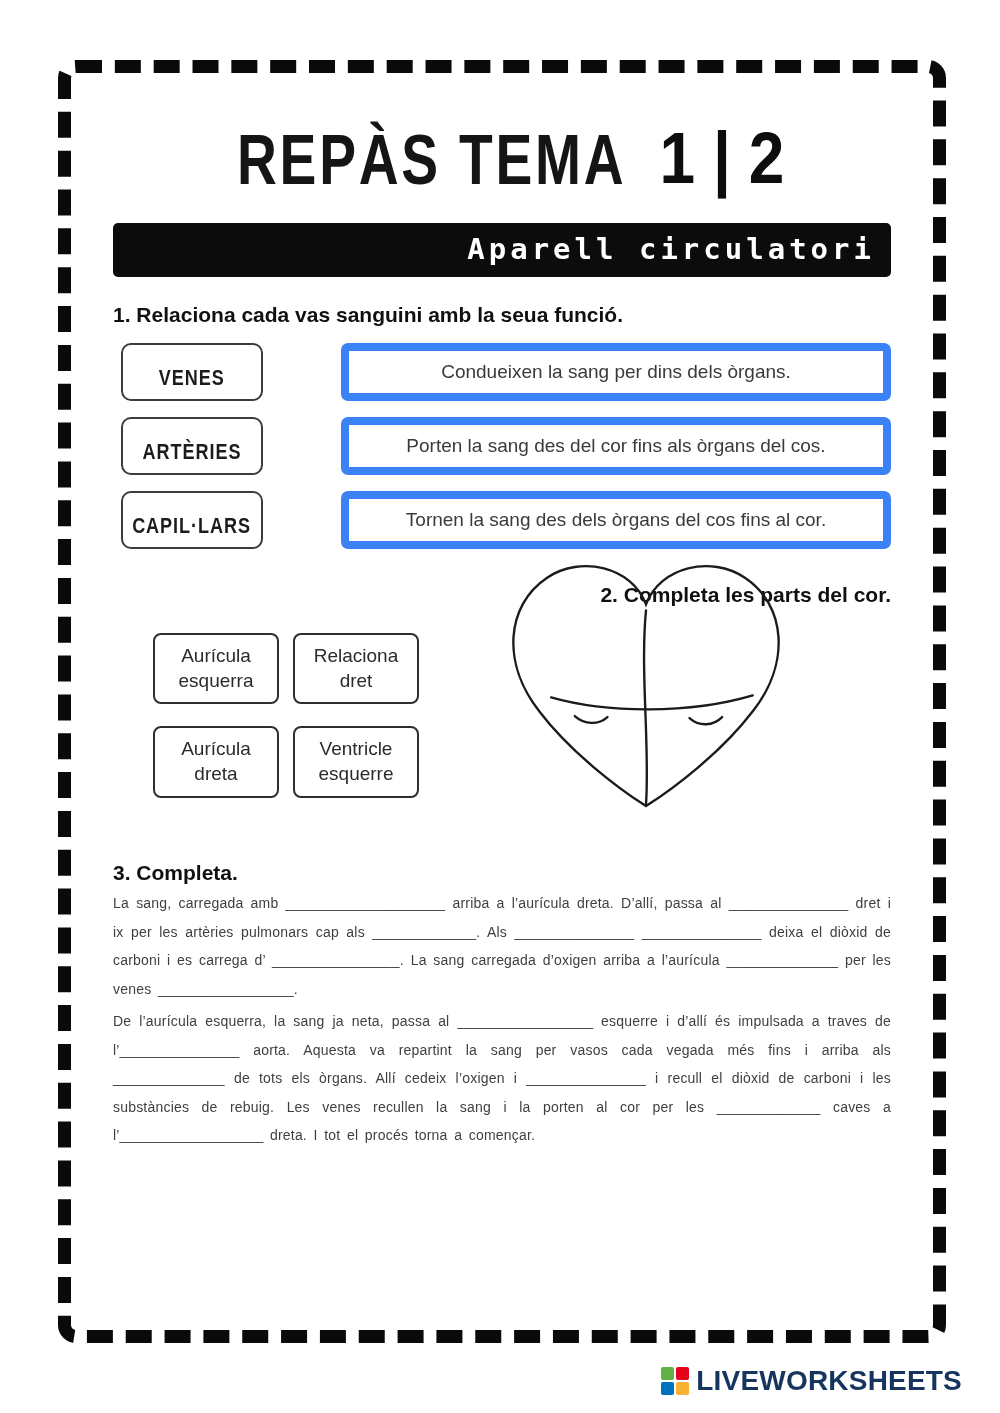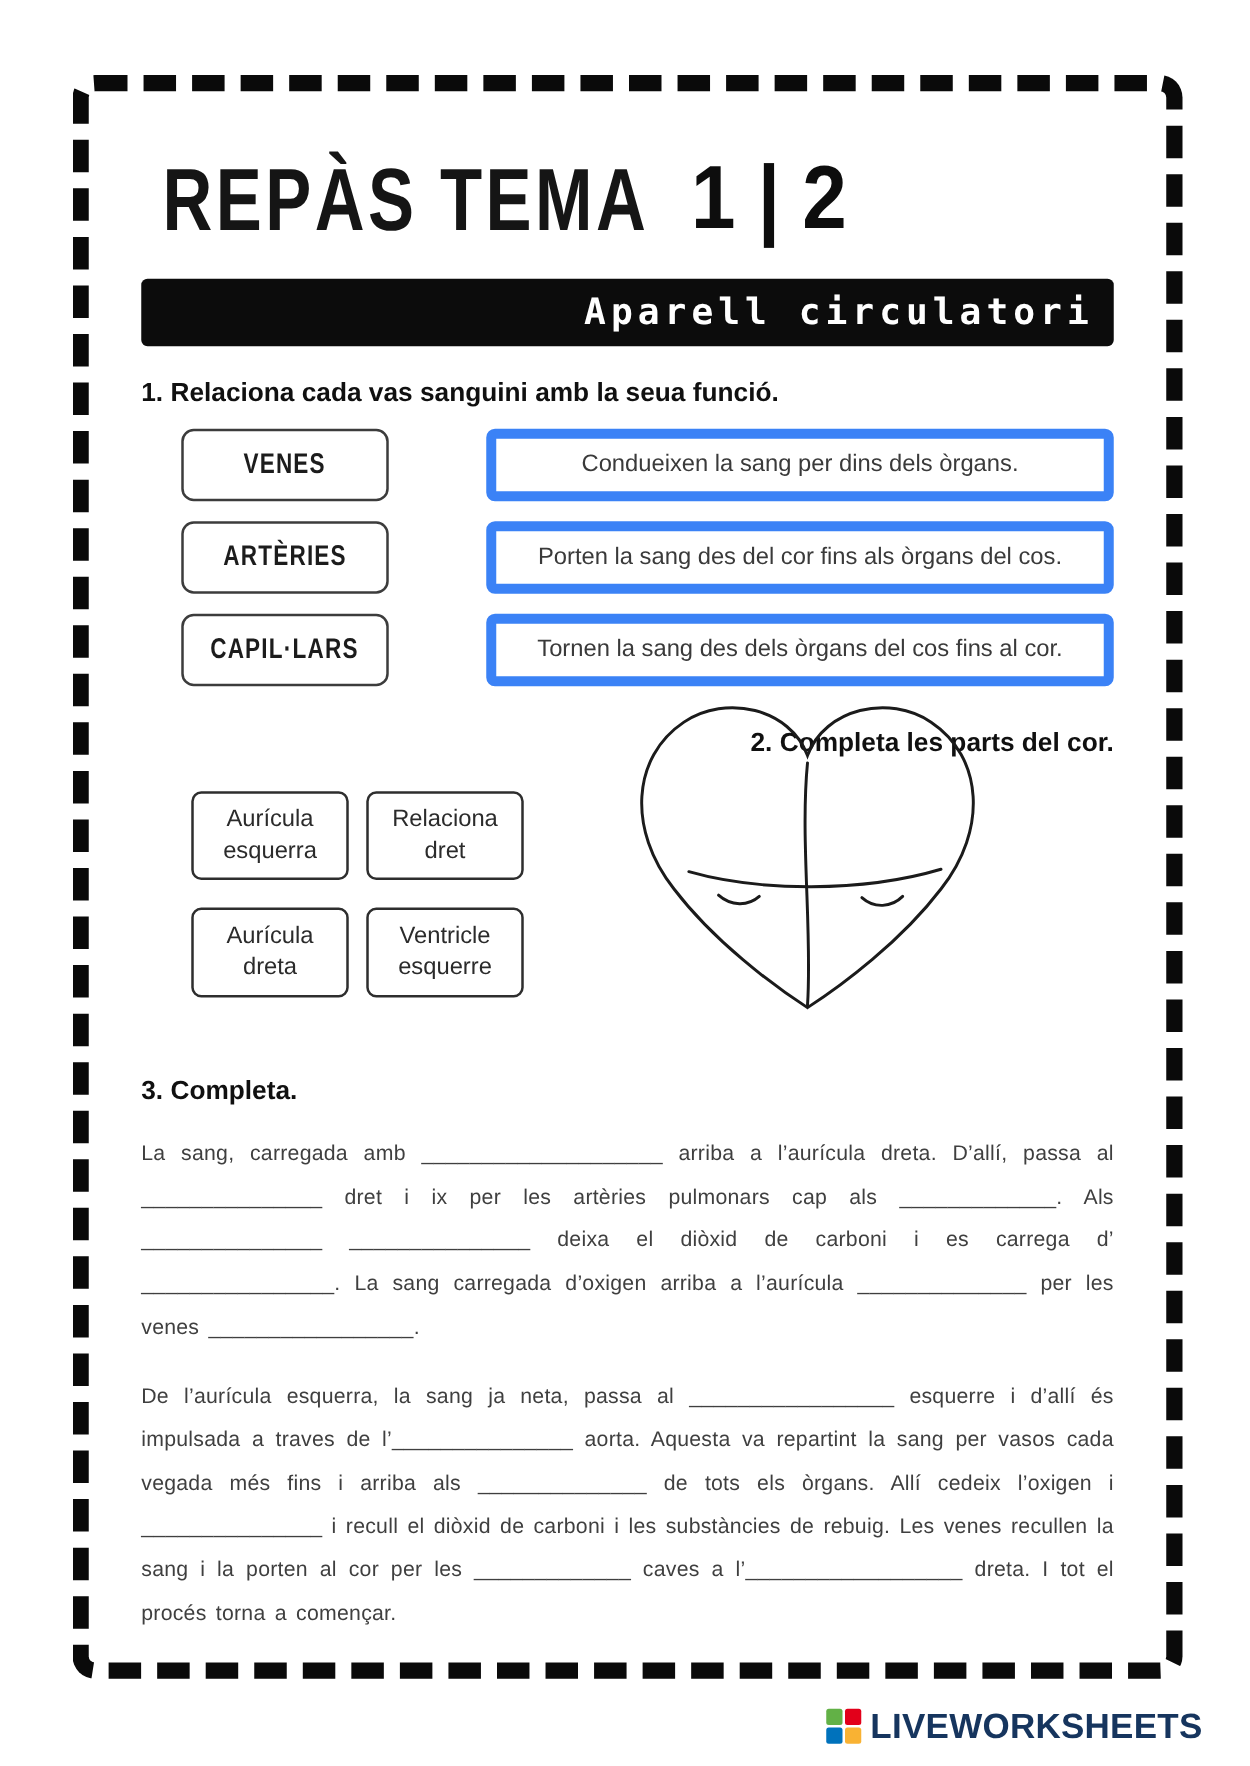--- a/index.html
+++ b/index.html
@@ -15,21 +15,21 @@
   .sheet {
     position: absolute;
     left: 58px; top: 60px;
     width: 888px; height: 1283px;
     border: 13px dashed #0a0a0a;
     border-radius: 18px;
     padding: 24px 42px 18px 42px;
     background: #fff;
   }
 
-  .title-wrap { margin-top: 24px; white-space: nowrap; }
+  .title-wrap { text-align: center; margin-top: 24px; white-space: nowrap; }
   .title-main {
     display: inline-block;
     font-size: 60px; font-weight: 700;
     letter-spacing: 3px;
     transform: scale(0.92, 1.18);
     transform-origin: center;
     color: #151515;
     font-family: "Liberation Sans", sans-serif;
   }
   .title-num {
@@ -53,25 +53,25 @@
     letter-spacing: 4px;
   }
 
   .sec-heading {
     font-size: 21px; font-weight: 700; color: #101010;
     margin-top: 26px;
   }
 
   .match-row { display: flex; align-items: stretch; margin-top: 16px; }
   .term-box {
-    width: 166px;
+    width: 142px;
     border: 2px solid #3c3c3c;
     border-radius: 10px;
-    margin-left: 32px;
-    display: flex; align-items: center; justify-content: center;
+    margin-left: 8px;
+    display: flex; align-items: flex-end; justify-content: center;
     padding: 10px 4px;
     background: #fff;
   }
   .term-text {
     display: inline-block;
     font-weight: 700; font-size: 19px; letter-spacing: 1px;
     transform: scale(0.95, 1.2);
     color: #1c1c1c;
   }
   .def-box {
@@ -106,22 +106,22 @@
   .heart-wrap {
     position: absolute;
     top: -30px; left: 372px;
     width: 322px; height: 262px;
   }
   .heart-wrap svg { width: 100%; height: 100%; }
   .heart-wrap path { fill: none; stroke: #1b1b1b; stroke-width: 2.4; stroke-linecap: round; }
 
   .sec3 { margin-top: 30px; }
   .fill-par {
-    margin-top: 21px;
-    font-size: 17px;
+    margin-top: 4px;
+    font-size: 14px;
     line-height: 2.04;
     text-align: justify;
     color: #3f3f3f;
     word-spacing: 2.5px;
     letter-spacing: 0.2px;
   }
 
   .footer {
     position: absolute;
     right: 38px; bottom: 16px;

